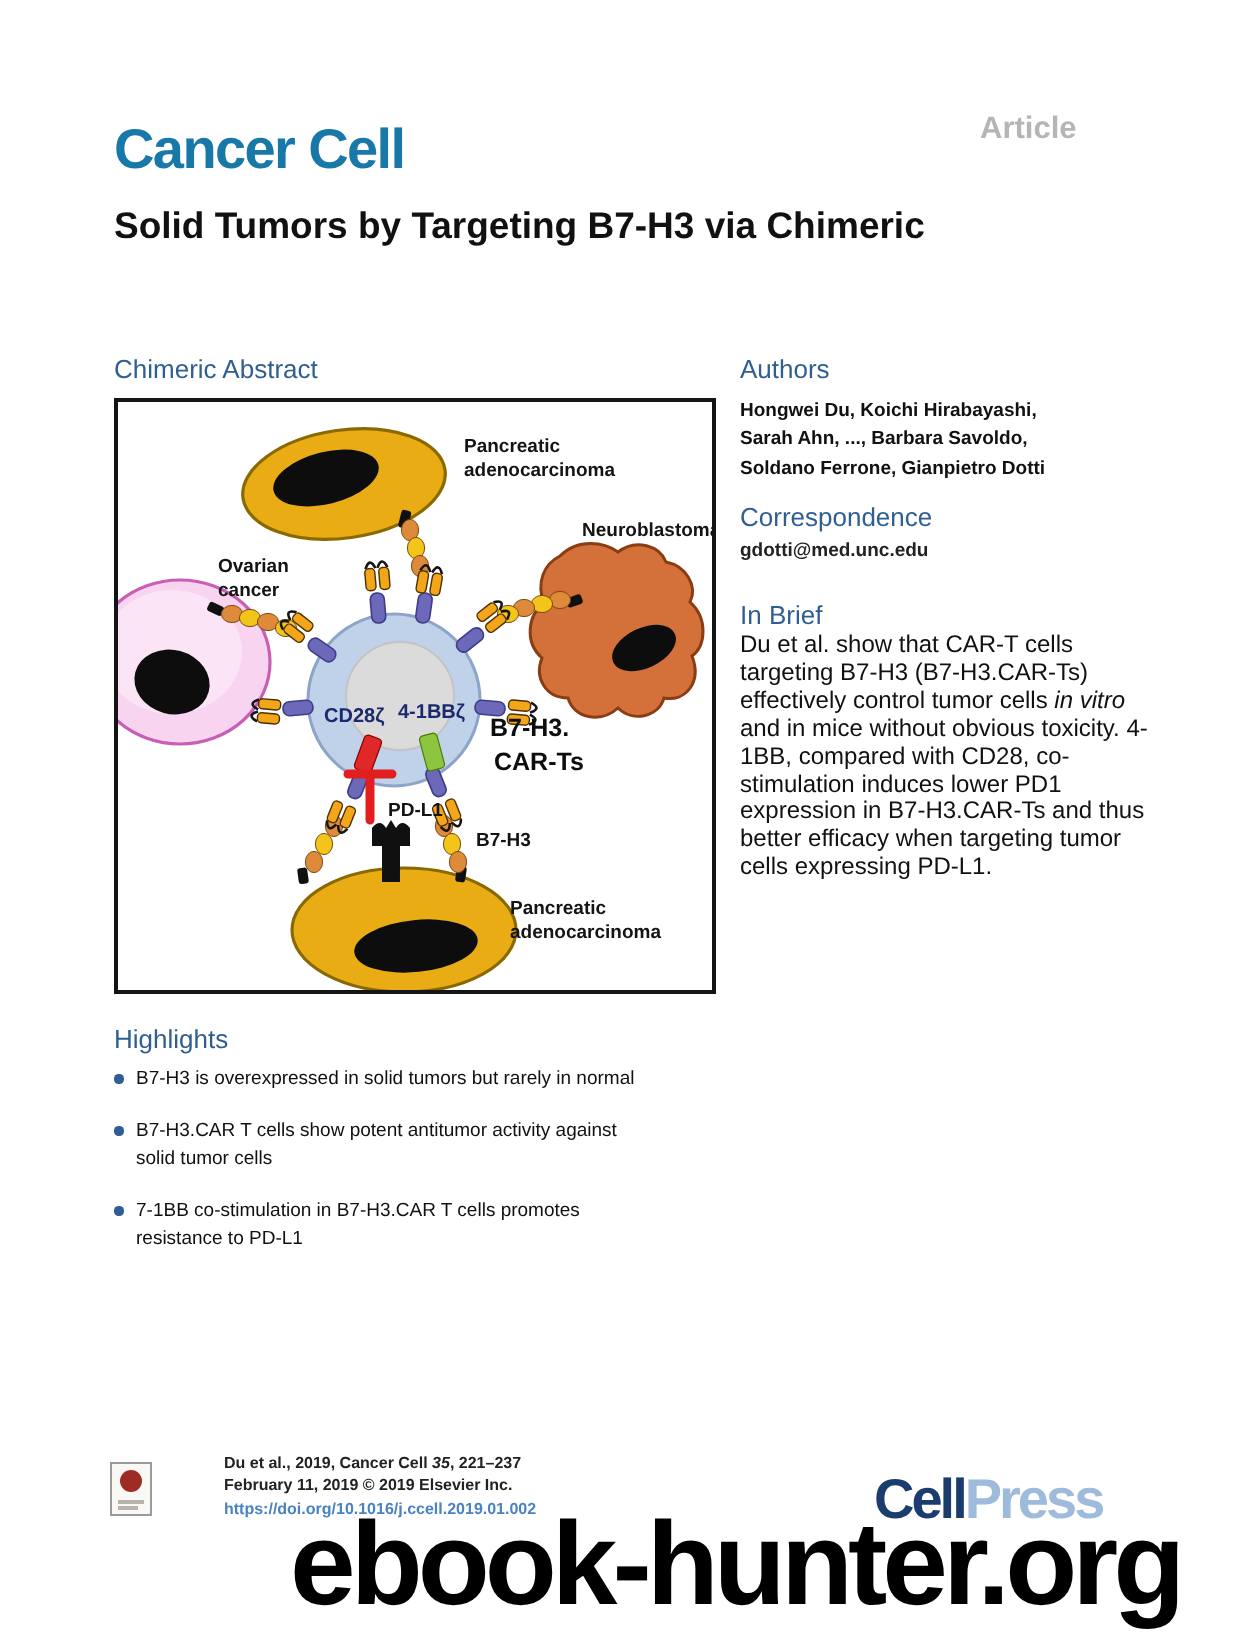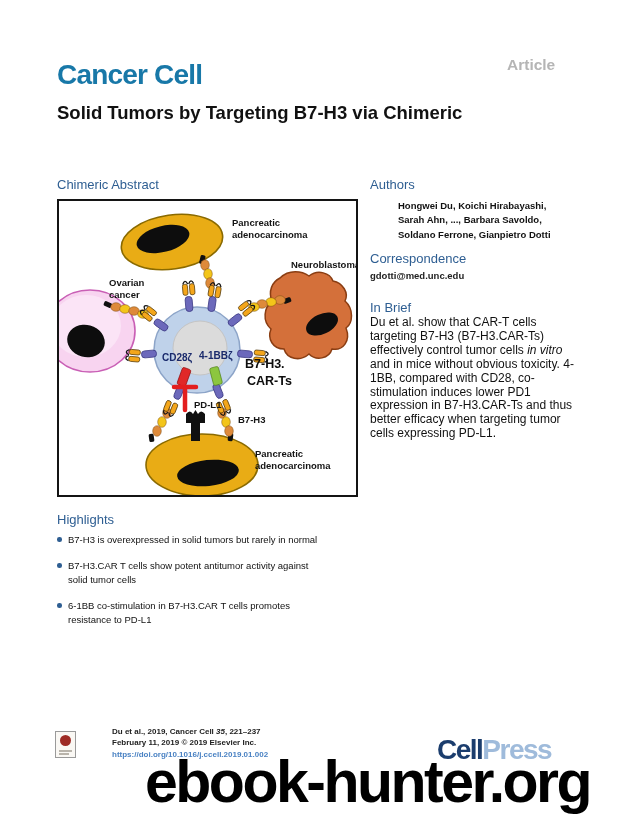--- a/index.html
+++ b/index.html
@@ -1,26 +1,26 @@
 <!DOCTYPE html>
 <html style="--journal-teal: #1878A8; --heading-blue: #2E5E92; --article-gray: #B5B5B5; --link-blue: #4A82C3; --cell-navy: #1B3D6D; --press-blue: #9FBBDB; --tcell-blue: #BFD2EA; --stalk-purple: #6C69BB; --scfv-gold: #F4A61B; --bead-orange: #DE8A3A; --bead-yellow: #F3C51A; --tumor-yellow: #E9AC15; --neuro-orange: #D4703A; --ovarian-pink: #F8D4F0; --cd28-red: #E02828; --bb41-green: #8CC63F; --inhibit-red: #E31E1E;"><head>
 <meta charset="utf-8">
 <style>
   html,body{margin:0;padding:0;background:#fff;}
   .page{position:relative;width:628px;height:816px;background:#fff;overflow:hidden;
         font-family:"Liberation Sans",sans-serif;color:#1a1a1a;}
   .abs{position:absolute;}
-  .article-badge{left:507px;top:56px;font-size:15.5px;font-weight:700;color:var(--article-gray);}
+  .article-badge{left:490px;top:56px;font-size:15.5px;font-weight:700;color:var(--article-gray);}
   .journal-title{left:57px;top:59px;font-size:28px;font-weight:700;letter-spacing:-0.8px;color:var(--journal-teal);}
   .paper-title{left:57px;top:101px;font-size:18.5px;font-weight:700;line-height:23px;color:#111;}
   .paper-title div{white-space:nowrap;}
   .section-heading{font-size:13px;font-weight:500;color:var(--heading-blue);}
   .figure-box{left:57px;top:199px;width:297px;height:294px;border:2px solid #141414;background:#fff;}
   .authors-lines{left:370px;top:199px;font-size:9.5px;font-weight:700;line-height:14.3px;color:#111;}
-  .authors-lines div{white-space:nowrap;margin-left:28px;}
+  .authors-lines div{white-space:nowrap;}
   .email{left:370px;top:270px;font-size:9.5px;font-weight:600;color:#222;}
   .inbrief-text{left:370px;top:316px;width:210px;font-size:12px;font-weight:400;line-height:13.9px;color:#111;}
   .hl-item{position:relative;margin-bottom:13px;padding-left:11px;}
   .hl-bullet{position:absolute;left:0;top:4px;width:4.5px;height:4.5px;border-radius:50%;background:var(--heading-blue);}
   .hl-line{white-space:nowrap;font-size:9.5px;font-weight:400;line-height:13.4px;color:#111;}
   .cover-thumb{left:55px;top:731px;width:21px;height:27px;border:1px solid #9a9a9a;background:#faf8f4;box-sizing:border-box;}
   .cover-dot{position:absolute;left:4px;top:3px;width:11px;height:11px;border-radius:50%;background:#9e2b25;}
   .cover-line{position:absolute;left:3px;height:2px;background:#b9b4ab;}
   .citation{left:112px;top:726px;font-size:8px;font-weight:700;line-height:11.4px;color:#222;}
   .citation div{white-space:nowrap;}
@@ -202,21 +202,21 @@
       <span class="hl-bullet"></span>
       <div class="hl-line">B7-H3 is overexpressed in solid tumors but rarely in normal</div>
     </div>
     <div class="hl-item">
       <span class="hl-bullet"></span>
       <div class="hl-line">B7-H3.CAR T cells show potent antitumor activity against</div>
       <div class="hl-line">solid tumor cells</div>
     </div>
     <div class="hl-item">
       <span class="hl-bullet"></span>
-      <div class="hl-line">6-1BB co-stimulation in B7-H3.CAR T cells promotes</div>
+      <div class="hl-line">7-1BB co-stimulation in B7-H3.CAR T cells promotes</div>
       <div class="hl-line">resistance to PD-L1</div>
     </div>
   </div>
 
   <div class="abs cover-thumb">
     <span class="cover-dot"></span>
     <span class="cover-line" style="top:18px;width:13px;"></span>
     <span class="cover-line" style="top:21px;width:10px;"></span>
   </div>
 

